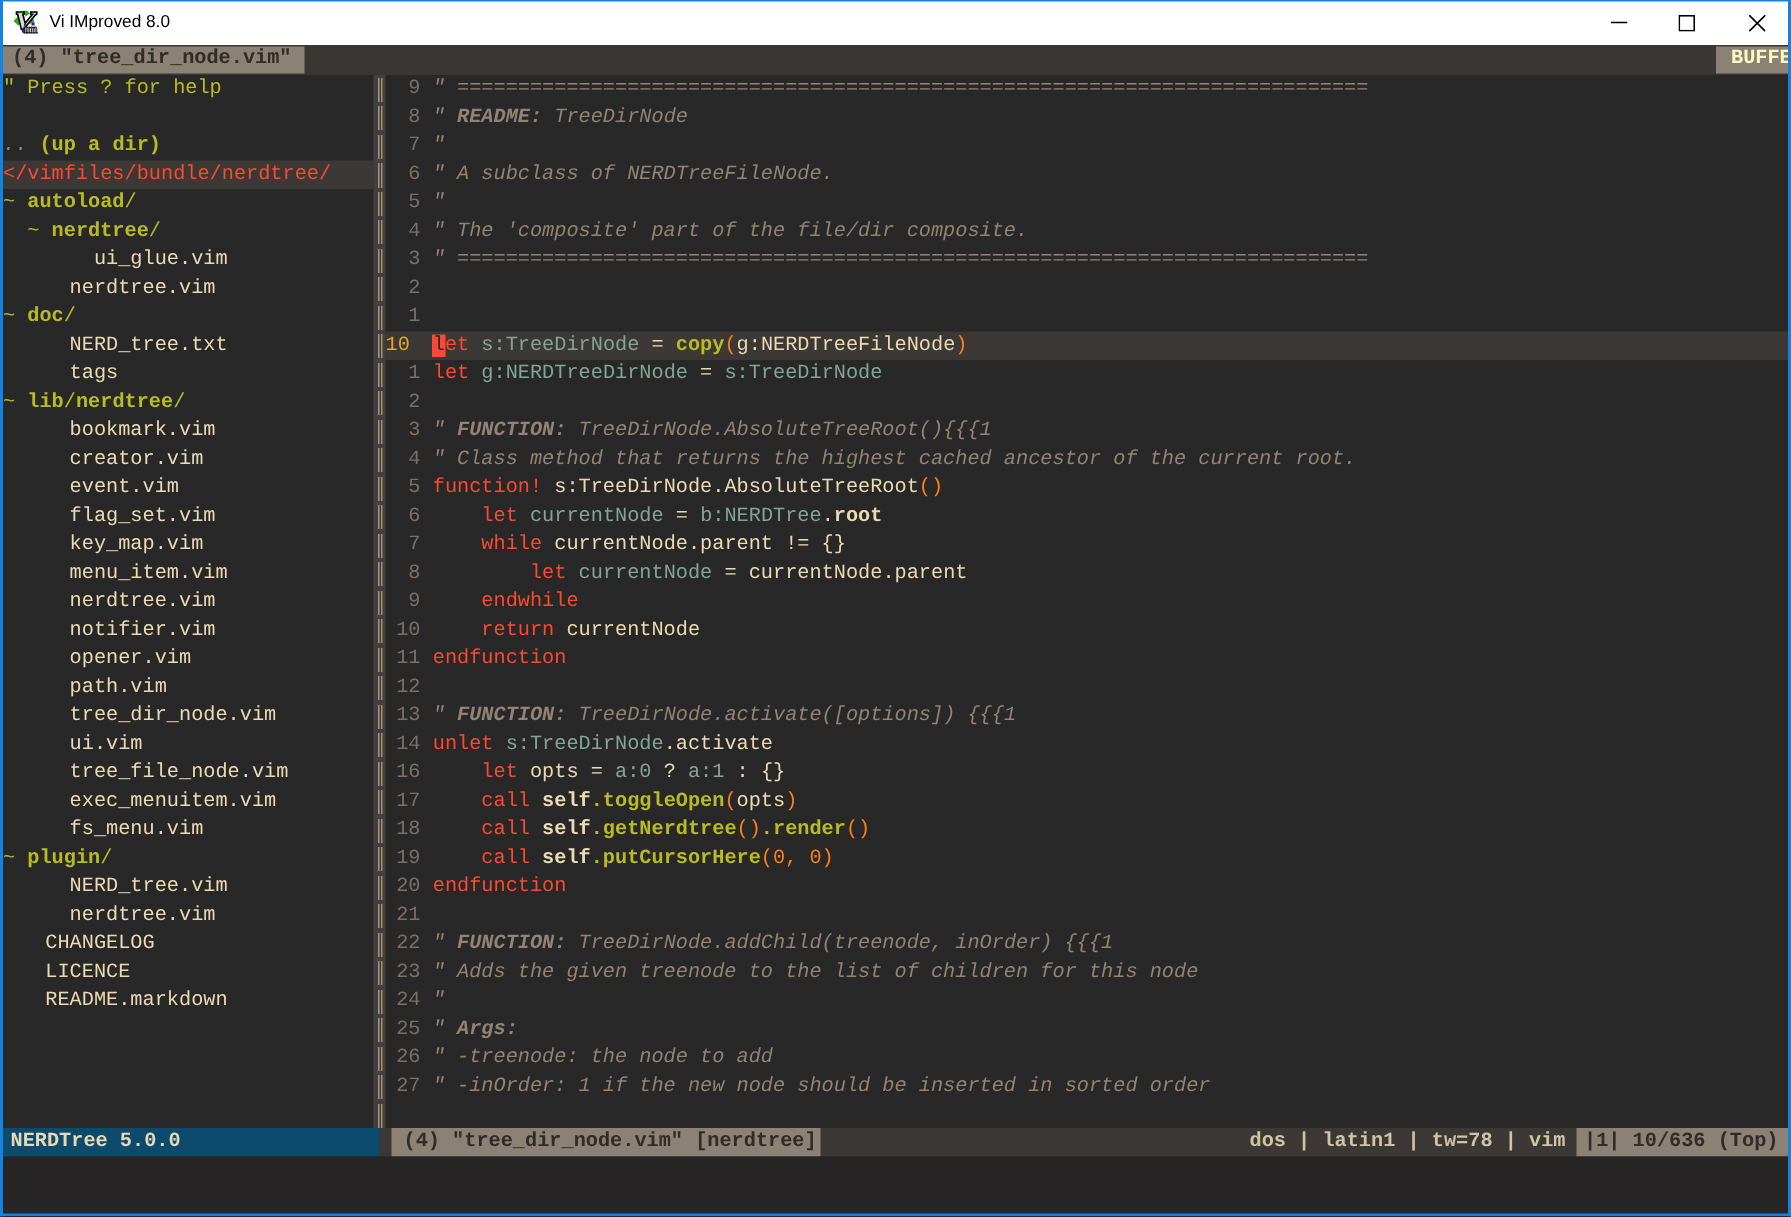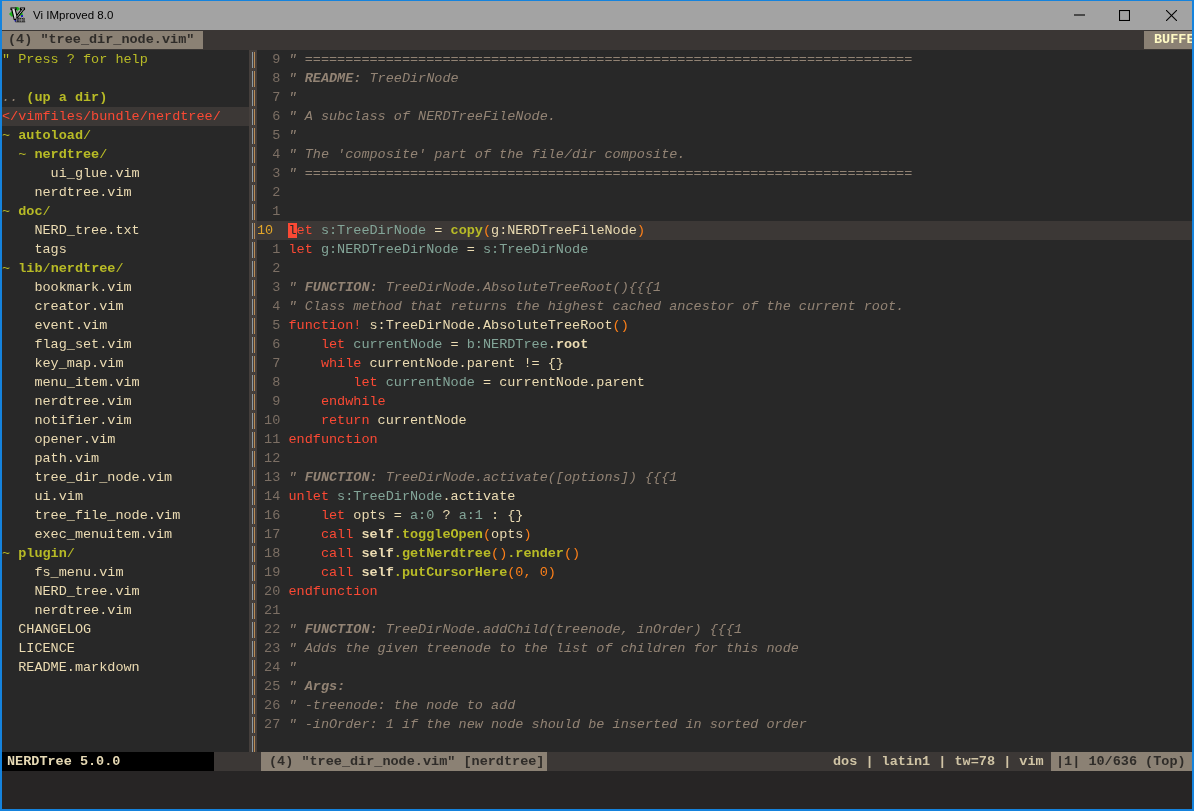--- a/index.html
+++ b/index.html
@@ -1,18 +1,18 @@
 <!DOCTYPE html>
 <html><head><meta charset="utf-8">
 <style>
 * { margin:0; padding:0; box-sizing:border-box; }
 html,body { width:1194px; height:811px; overflow:hidden; background:#000; }
 #win { position:relative; width:1194px; height:811px; background:#282828;
   font-family:"Liberation Mono", monospace; font-size:13.5px; line-height:19px; }
-#titlebar { position:absolute; left:0; top:0; width:1194px; height:30px; background:#a3a3a3; }
+#titlebar { position:absolute; left:0; top:0; width:1194px; height:30px; background:#ffffff; }
 #title { position:absolute; left:33px; top:0; height:36px; line-height:31px;
   font-family:"Liberation Sans", sans-serif; font-size:11.5px; color:#000; }
 #tabline { position:absolute; left:0; top:30px; width:1194px; height:20px; background:#3a3634; }
 #tab1 { position:absolute; left:0; top:1px; height:17.5px; background:#8b8174;
   color:#2f2c29; font-weight:bold; padding-left:8px; width:203px; line-height:17.5px; white-space:pre; }
 #buffers { position:absolute; left:1120px; top:1px; height:17.5px; width:72px; background:#8b8174;
   color:#fef9c3; font-weight:bold; padding-left:10px; line-height:17.5px;margin-left:24px; }
 #tree { position:absolute; left:2px; top:50px; width:250px; height:703px; }
 .trow { height:19px; white-space:pre; color:#ebdbb2; }
 #treecl { position:absolute; left:1.5px; top:107px; width:247.5px; height:19px; background:#3c3836; }
@@ -26,25 +26,25 @@
 .crow { height:19px; white-space:pre; color:#ebdbb2; }
 .ln  { display:inline-block; width:24.3px; margin-right:8.2px; text-align:right; color:#7c6f64; }
 .lnc { display:inline-block; width:24.3px; margin-right:8.2px; text-align:left; padding-left:1px; color:#e3a629; }
 .cm  { color:#928374; font-style:italic; }
 .cmb { color:#928374; font-style:italic; font-weight:bold; }
 .red { color:#fb4934; }
 .teal{ color:#83a598; }
 .gb  { color:#b8bb26; font-weight:bold; }
 .grn { color:#b8bb26; }
 .org { color:#fe8019; }
-.fg  { color:#ebdbb2; }
+.fg  { color:#ebdbb2;padding-left:12px; }
 .fgb { color:#ebdbb2; font-weight:bold; }
 .cur { background:#fb4934; color:#282828; }
 #status { position:absolute; left:0; top:752px; width:1194px; height:19px; background:#3c3836; }
-#stnc { position:absolute; left:0; top:0; width:214px; height:19px; background:#000000;
+#stnc { position:absolute; left:0; top:0; width:253px; height:19px; background:#0c4a6e;
   color:#e6d9b4; font-weight:bold; padding-left:7px; line-height:19px; }
 #stfile { position:absolute; left:261px; top:0; width:286px; height:19px; background:#8b8174;
   color:#2f2c29; font-weight:bold; padding-left:8px; line-height:19px; white-space:pre; }
 #stright { position:absolute; left:833px; top:0; height:19px; color:#d0c4a5;
   font-weight:bold; line-height:19px; white-space:pre; }
 #struler { position:absolute; left:1051px; top:0; width:141px; height:19px; background:#8b8174;
   color:#2f2c29; font-weight:bold; padding-left:5px; line-height:19px; white-space:pre; }
 #cmdarea { position:absolute; left:0; top:771px; width:1194px; height:38px; background:#272525; }
 .bd { position:absolute; background:#1583dd; }
 svg.glyph { position:absolute; }
@@ -100,22 +100,22 @@
 <div class="trow"><span class="fg">    key_map.vim</span></div>
 <div class="trow"><span class="fg">    menu_item.vim</span></div>
 <div class="trow"><span class="fg">    nerdtree.vim</span></div>
 <div class="trow"><span class="fg">    notifier.vim</span></div>
 <div class="trow"><span class="fg">    opener.vim</span></div>
 <div class="trow"><span class="fg">    path.vim</span></div>
 <div class="trow"><span class="fg">    tree_dir_node.vim</span></div>
 <div class="trow"><span class="fg">    ui.vim</span></div>
 <div class="trow"><span class="fg">    tree_file_node.vim</span></div>
 <div class="trow"><span class="fg">    exec_menuitem.vim</span></div>
+<div class="trow"><span class="fg">    fs_menu.vim</span></div>
 <div class="trow"><span class="grn">~ </span><span class="gb">plugin</span><span class="grn">/</span></div>
-<div class="trow"><span class="fg">    fs_menu.vim</span></div>
 <div class="trow"><span class="fg">    NERD_tree.vim</span></div>
 <div class="trow"><span class="fg">    nerdtree.vim</span></div>
 <div class="trow"><span class="fg">  CHANGELOG</span></div>
 <div class="trow"><span class="fg">  LICENCE</span></div>
 <div class="trow"><span class="fg">  README.markdown</span></div>
 <div class="trow"></div>
   </div>
   <div id="sep"></div>
   <div id="sepd1"></div>
   <div id="sepd2"></div>

